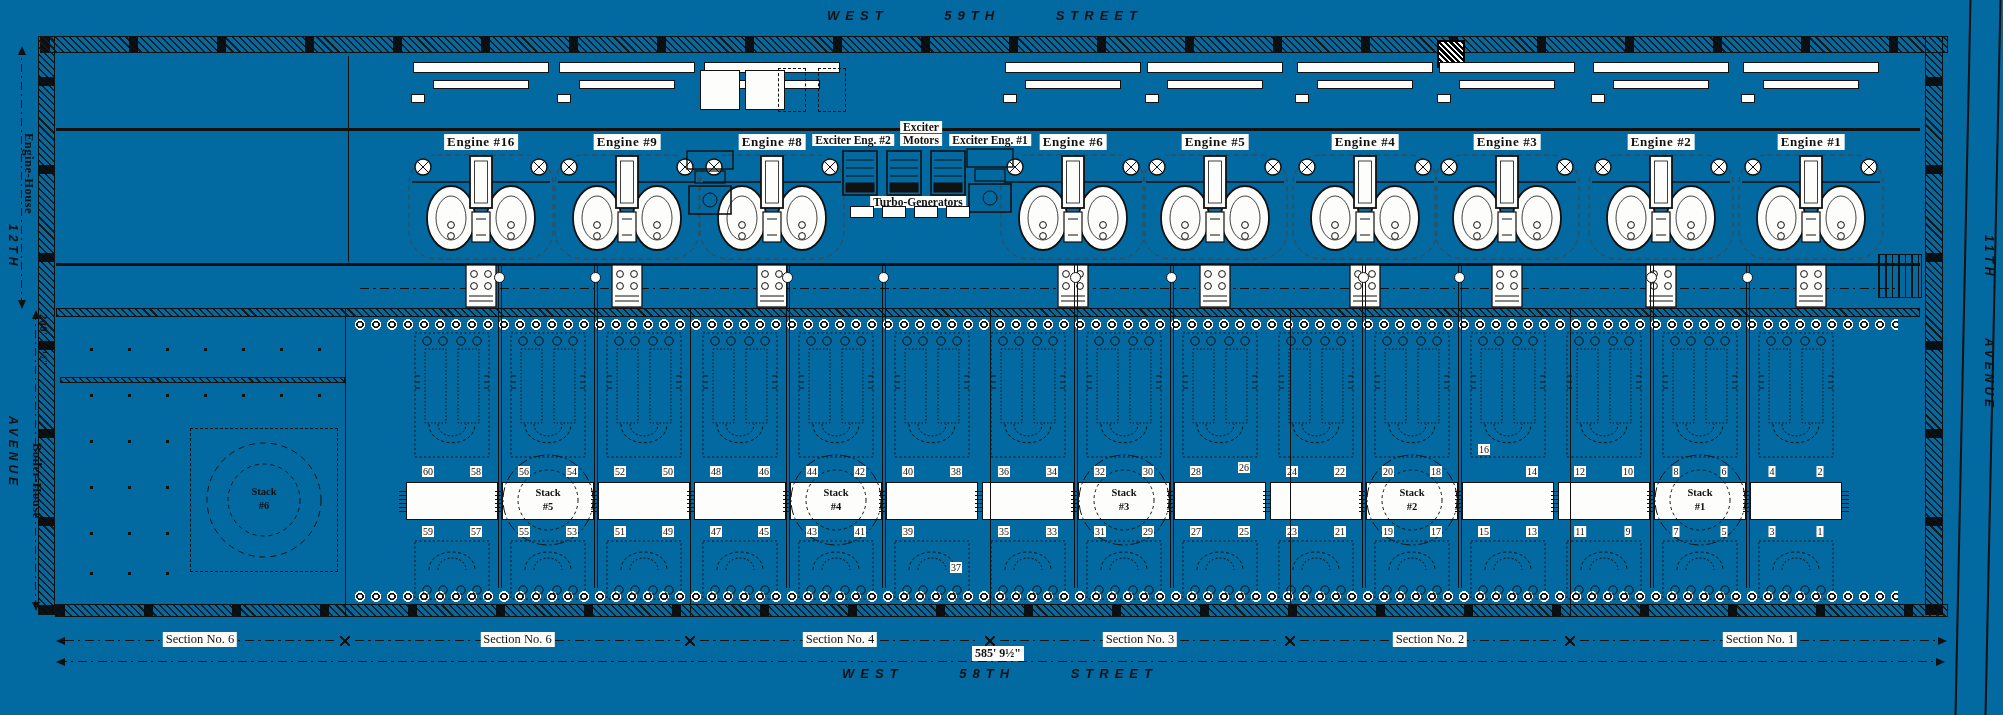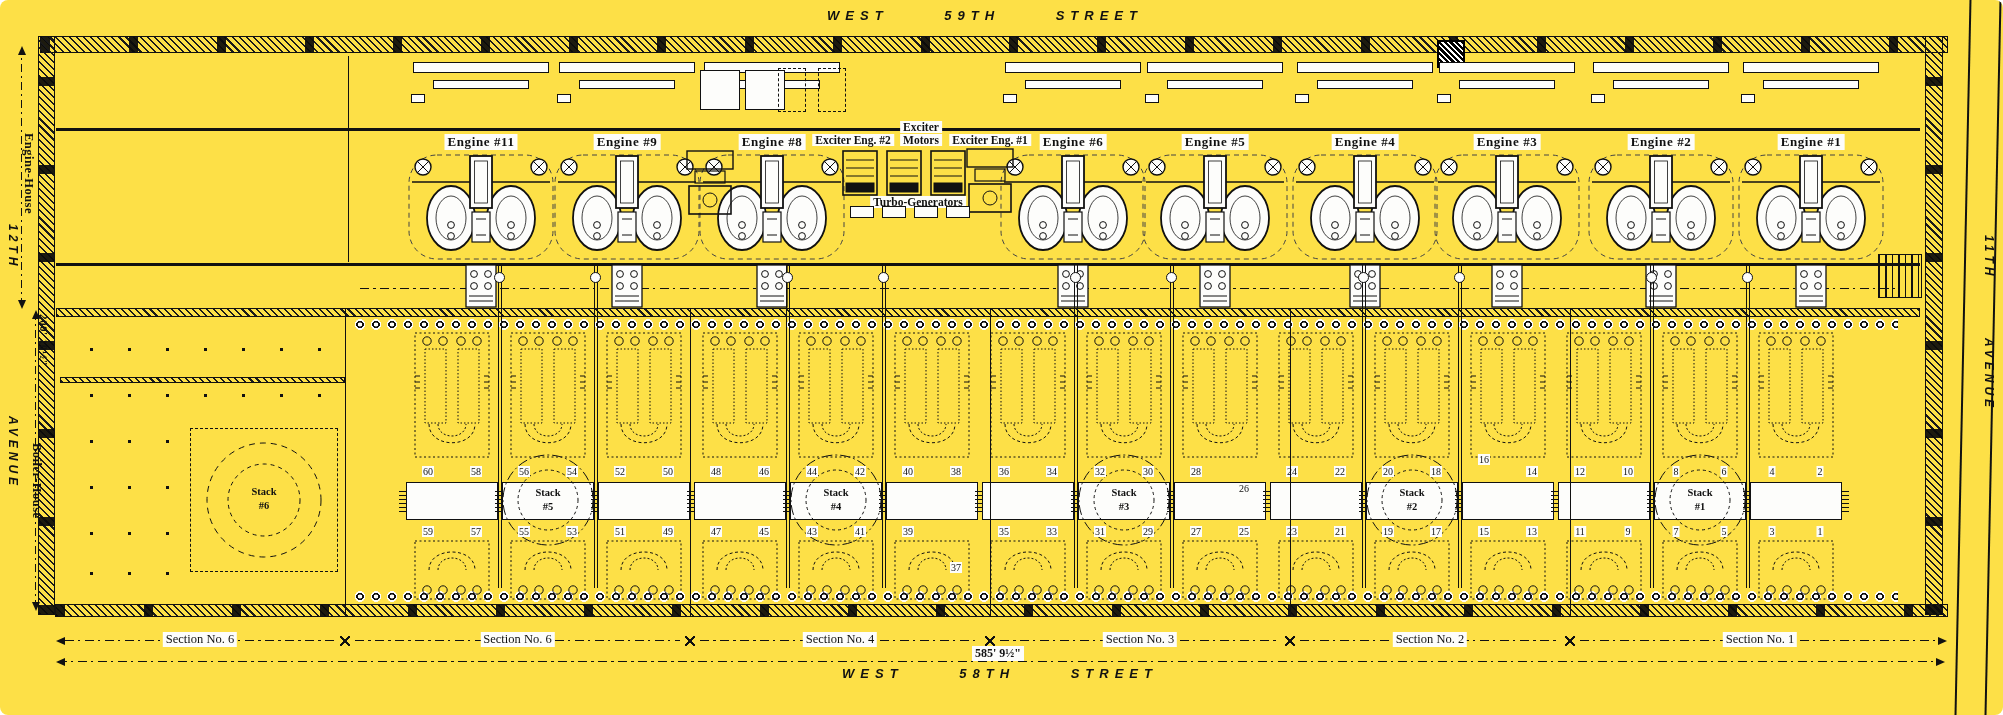--- a/index.html
+++ b/index.html
@@ -1,17 +1,17 @@
 <!DOCTYPE html>
 <html><head>
 <meta charset="utf-8">
 <style>
   html,body{margin:0;padding:0;background:#fff;}
-  #stage{position:relative;width:2003px;height:715px;background:#fde047;overflow:hidden;
-         font-family:"Liberation Serif",serif;color:#111;border-radius:8px;}
+  #stage{position:relative;width:2003px;height:715px;background:#0369a1;overflow:hidden;
+         font-family:"Liberation Serif",serif;color:#111;}
   .abs{position:absolute;}
   .hatch{background:repeating-linear-gradient(45deg,#1a1a1a 0 1.5px,transparent 1.5px 5px);
          border:1.5px solid #111;box-sizing:border-box;position:absolute;}
   .wall-h::after{content:"";position:absolute;inset:0;
          background:repeating-linear-gradient(90deg,rgba(10,10,10,.92) 0 9px,transparent 9px 88px);}
   .wall-v::after{content:"";position:absolute;inset:0;
          background:repeating-linear-gradient(0deg,rgba(10,10,10,.92) 0 9px,transparent 9px 88px);}
   .hline{position:absolute;background:#111;}
   .vline{position:absolute;background:#111;}
   .dpipe{position:absolute;width:4px;border-left:1.3px solid #111;border-right:1.3px solid #111;box-sizing:border-box;}
@@ -139,21 +139,21 @@
 <circle cx="105" cy="73" r="3.4"></circle>
             <circle cx="105" cy="84" r="3.4"></circle>
 <rect x="64" y="4" width="22" height="52" stroke-width="1.8"></rect>
 <rect x="68.5" y="9" width="13" height="42" stroke-width=".8" fill="none"></rect>
 <rect x="66" y="60" width="18" height="30" stroke-width="1.2"></rect>
 <line x1="70" y1="67" x2="80" y2="67"></line>
             <line x1="70" y1="83" x2="80" y2="83"></line>
 </g>
         </svg>
       </div>
-      <div class="clabel engine-label" style="left: 481px; top: 134px;">Engine #11</div>
+      <div class="clabel engine-label" style="left: 481px; top: 134px;">Engine #16</div>
       <div style="position: absolute; left: 465px; top: 264px;">
         <svg width="32" height="44" viewBox="0 0 32 44">
 <g fill="none" stroke="#111">
 <rect x="1" y="1" width="30" height="42" stroke-width="1.3" fill="#fdfdfb"></rect>
 <circle cx="9" cy="10" r="3.4"></circle>
             <circle cx="23" cy="10" r="3.4"></circle>
 <circle cx="9" cy="22" r="3.4"></circle>
             <circle cx="23" cy="22" r="3.4"></circle>
 <line x1="4" y1="32" x2="28" y2="32"></line>
             <line x1="4" y1="37" x2="28" y2="37"></line>
@@ -1176,31 +1176,31 @@
       <div class="clabel num" style="left: 1004px; top: 466px;">36</div>
       <div class="clabel num" style="left: 1004px; top: 526px;">35</div>
       <div class="clabel num" style="left: 1052px; top: 466px;">34</div>
       <div class="clabel num" style="left: 1052px; top: 526px;">33</div>
       <div class="clabel num" style="left: 1100px; top: 466px;">32</div>
       <div class="clabel num" style="left: 1100px; top: 526px;">31</div>
       <div class="clabel num" style="left: 1148px; top: 466px;">30</div>
       <div class="clabel num" style="left: 1148px; top: 526px;">29</div>
       <div class="clabel num" style="left: 1196px; top: 466px;">28</div>
       <div class="clabel num" style="left: 1196px; top: 526px;">27</div>
-      <div class="clabel num" style="left: 1244px; top: 483px;">26</div>
+      <div class="clabel num" style="left: 1244px; top: 462px;">26</div>
       <div class="clabel num" style="left: 1244px; top: 526px;">25</div>
       <div class="clabel num" style="left: 1292px; top: 466px;">24</div>
       <div class="clabel num" style="left: 1292px; top: 526px;">23</div>
       <div class="clabel num" style="left: 1340px; top: 466px;">22</div>
       <div class="clabel num" style="left: 1340px; top: 526px;">21</div>
       <div class="clabel num" style="left: 1388px; top: 466px;">20</div>
       <div class="clabel num" style="left: 1388px; top: 526px;">19</div>
       <div class="clabel num" style="left: 1436px; top: 466px;">18</div>
       <div class="clabel num" style="left: 1436px; top: 526px;">17</div>
-      <div class="clabel num" style="left: 1484px; top: 454px; text-align: center;">16</div>
+      <div class="clabel num" style="left: 1484px; top: 444px; text-align: center;">16</div>
       <div class="clabel num" style="left: 1484px; top: 526px; text-align: center;">15</div>
       <div class="clabel num" style="left: 1532px; top: 466px;">14</div>
       <div class="clabel num" style="left: 1532px; top: 526px;">13</div>
       <div class="clabel num" style="left: 1580px; top: 466px;">12</div>
       <div class="clabel num" style="left: 1580px; top: 526px;">11</div>
       <div class="clabel num" style="left: 1628px; top: 466px;">10</div>
       <div class="clabel num" style="left: 1628px; top: 526px;">9</div>
       <div class="clabel num" style="left: 1676px; top: 466px;">8</div>
       <div class="clabel num" style="left: 1676px; top: 526px;">7</div>
       <div class="clabel num" style="left: 1724px; top: 466px;">6</div>

